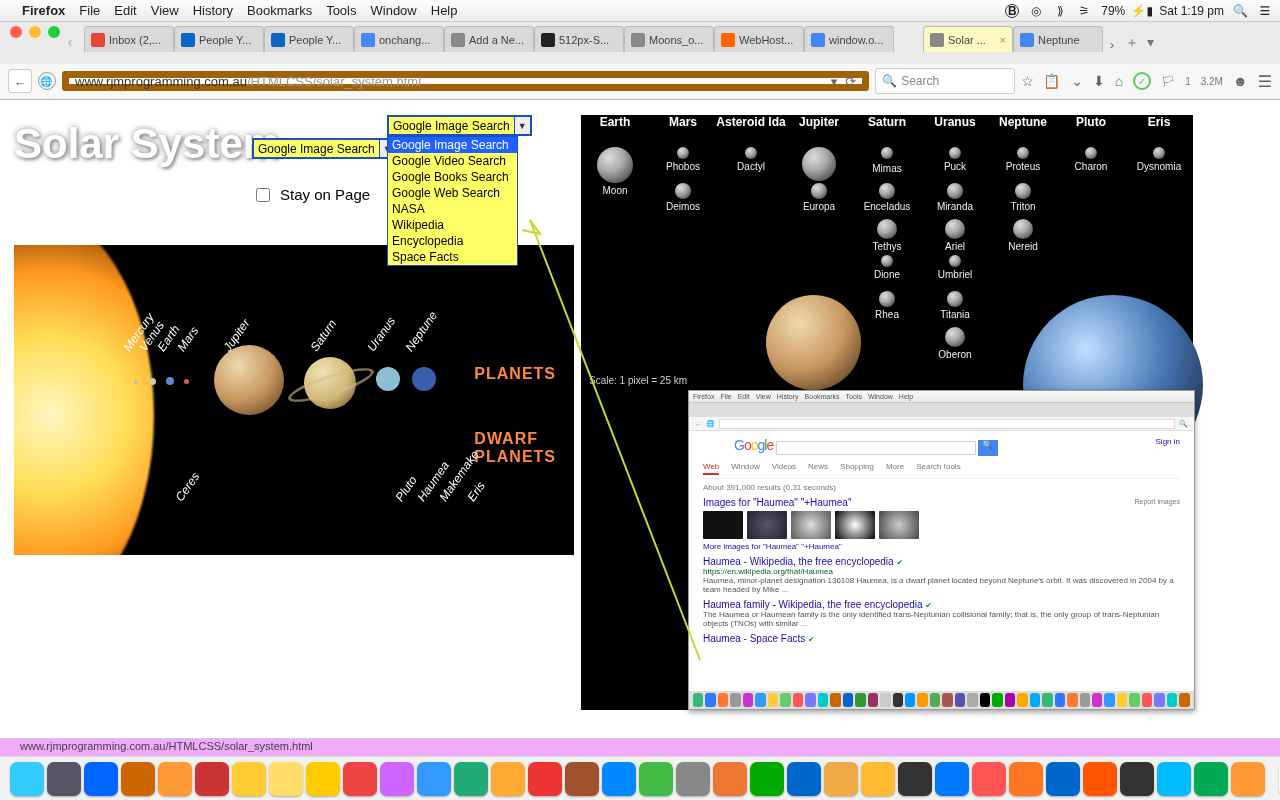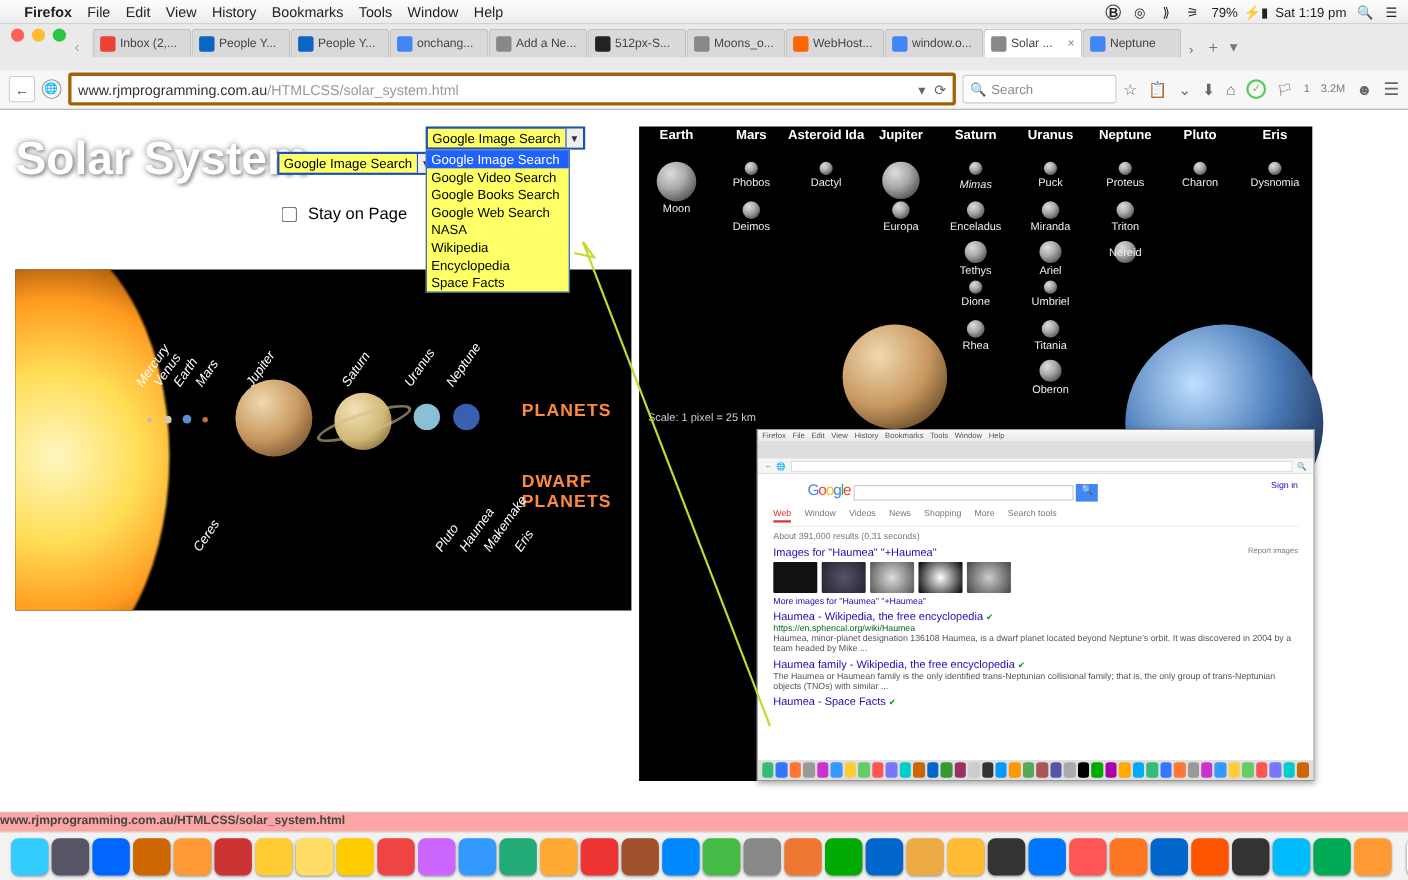--- a/index.html
+++ b/index.html
@@ -15,30 +15,30 @@
   .status-icon { width:14px; height:14px; display:inline-flex; align-items:center; justify-content:center; font-size:12px;}
 
   
   .browser-chrome { height: 78px; background:#eaeaea; border-bottom:1px solid #bbb; }
   .window-controls { display:flex; gap:7px; padding:6px 10px 0 10px; align-items:center; height:14px;}
   .wc { width:12px; height:12px; border-radius:50%; }
   .wc.red{background:#ff5f57;} .wc.yellow{background:#febc2e;} .wc.green{background:#28c840;}
 
   .tabstrip { display:flex; align-items:flex-end; height:28px; padding-left:60px; gap:0; position:relative; top:-12px;}
   .tab { height:26px; min-width:90px; max-width:100px; background:#d9d9d9; border:1px solid #bbb; border-bottom:none; border-radius:4px 4px 0 0; display:flex; align-items:center; font-size:11px; color:#444; padding:0 6px; gap:4px; overflow:hidden; white-space:nowrap; cursor:default;}
-  .tab.active { background:#ffffff; }
+  .tab.active { background:#fef9c3;margin-left:29px; }
   .tab .favicon { width:14px; height:14px; border-radius:2px; flex-shrink:0; display:inline-block;}
   .tab .tab-close{ margin-left:auto; font-size:11px; color:#888;}
   .tabstrip .nav-arrows{ width:18px; text-align:center; color:#666; font-size:12px;}
   .tabstrip .right-ctrls{ margin-left:4px; display:flex; gap:8px; color:#777; font-size:14px; padding-right:10px;}
 
   .url-row { height:34px; background:#f7f7f7; display:flex; align-items:center; padding:0 8px; gap:6px; }
   .nav-btn { width:24px; height:24px; border:1px solid #ccc; border-radius:3px; background:#fff; display:flex; align-items:center; justify-content:center; color:#555; font-size:13px;}
   .globe { width:18px; height:18px; border:1px solid #999; border-radius:50%; font-size:10px; display:flex; align-items:center; justify-content:center; color:#777;}
-  .url-bar { flex:1; height:30px; border:3px solid #a16207; border-radius:3px; background:#fff; display:flex; align-items:center; padding:0 6px; font-size:13px; color:#777;}
+  .url-bar { flex:1; height:20px; border:7px solid #a16207; border-radius:3px; background:#fff; display:flex; align-items:center; padding:0 6px; font-size:13px; color:#777;}
   .url-bar .url-main{color:#333;}
   .url-bar .url-rest{color:#999;text-align:right;}
   .url-bar .reload{ margin-left:auto; color:#666; display:flex; gap:8px; align-items:center;}
   .search-box { width:140px; height:26px; border:1px solid #ccc; border-radius:3px; background:#fff; display:flex; align-items:center; padding:0 6px; font-size:12px; color:#888; gap:4px;}
   .toolbar-icons{ display:flex; gap:10px; align-items:center; color:#666; font-size:14px;}
   .toolbar-icons .green-circle{ width:18px;height:18px;border:2px solid #5bc85b;border-radius:50%; color:#5bc85b; font-size:10px; display:flex;align-items:center;justify-content:center;}
   .toolbar-icons .count{ font-size:10px; color:#777;}
   .hamburger{ font-size:16px;}
 
   
@@ -91,21 +91,21 @@
   .g-result .d{color:#545454;font-size:8px;}
   .g-images-row{display:flex;gap:4px;margin:3px 0;}
   .g-images-row .gi{width:40px;height:28px;background:#111;border-radius:1px;}
   .inset-dock{position:absolute;bottom:0;left:0;right:0;height:18px;background:rgba(200,200,200,.6);display:flex;gap:2px;padding:2px 4px;}
   .inset-dock .di{width:14px;height:14px;border-radius:3px;}
 
   
   .arrow-line{ position:absolute; left:0; top:0; pointer-events:none; z-index:20;}
 
   
-  .status-bar{ position:absolute; left:0; bottom:44px; height:18px; background:#fca5a5; border-top:1px solid #ccc; font-size:11px; color:#444; padding:1px 0; width:100%;font-weight:bold;}
+  .status-bar{ position:absolute; left:0; bottom:44px; height:18px; background:#f0abfc; border-top:1px solid #ccc; font-size:11px; color:#444; padding:1px 20px; width:100%;}
 
   
   .dock{ position:absolute; bottom:0; left:0; right:0; height:44px; background:rgba(230,230,230,.5); display:flex; align-items:center; padding:0 10px; gap:3px; border-top:1px solid rgba(0,0,0,.1);}
   .dock .app{ width:34px; height:34px; border-radius:7px; box-shadow:0 1px 2px rgba(0,0,0,.3); flex-shrink:0;}
   .dock .sep{ width:1px; height:30px; background:rgba(0,0,0,.25); margin:0 4px;}
 
   .tab-nav-left{ width:20px; height:20px; display:flex; align-items:center; justify-content:center; color:#aaa; font-size:14px; margin-right:4px;}
 </style>
 </head>
 <body>
@@ -304,21 +304,21 @@
         <div class="col-head" style="left: 135px; top: 0px;">Asteroid Ida</div>
         <div class="moon" style="left: 164px; top: 32px; width: 12px; height: 12px;"></div>
         <div class="moon-label" style="left: 135px; top: 46px;">Dactyl</div>
         <div class="col-head" style="left: 203px; top: 0px;">Jupiter</div>
         <div class="moon" style="left: 221px; top: 32px; width: 34px; height: 34px;"></div>
         <div class="moon-label" style="left: 203px; top: 68px;">Io</div>
         <div class="moon" style="left: 230px; top: 68px; width: 16px; height: 16px;"></div>
         <div class="moon-label" style="left: 203px; top: 86px;">Europa</div>
         <div class="col-head" style="left: 271px; top: 0px;">Saturn</div>
         <div class="moon" style="left: 300px; top: 32px; width: 12px; height: 12px;"></div>
-        <div class="moon-label" style="left: 271px; top: 48px; font-style: italic;">Mimas</div>
+        <div class="moon-label" style="left: 271px; top: 48px;">Mimas</div>
         <div class="moon" style="left: 298px; top: 68px; width: 16px; height: 16px;"></div>
         <div class="moon-label" style="left: 271px; top: 86px;">Enceladus</div>
         <div class="moon" style="left: 296px; top: 104px; width: 20px; height: 20px;"></div>
         <div class="moon-label" style="left: 271px; top: 126px;">Tethys</div>
         <div class="moon" style="left: 300px; top: 140px; width: 12px; height: 12px;"></div>
         <div class="moon-label" style="left: 271px; top: 154px;">Dione</div>
         <div class="moon" style="left: 298px; top: 176px; width: 16px; height: 16px;"></div>
         <div class="moon-label" style="left: 271px; top: 194px;">Rhea</div>
         <div class="col-head" style="left: 339px; top: 0px;">Uranus</div>
         <div class="moon" style="left: 368px; top: 32px; width: 12px; height: 12px;"></div>
@@ -332,21 +332,21 @@
         <div class="moon" style="left: 366px; top: 176px; width: 16px; height: 16px;"></div>
         <div class="moon-label" style="left: 339px; top: 194px;">Titania</div>
         <div class="moon" style="left: 364px; top: 212px; width: 20px; height: 20px;"></div>
         <div class="moon-label" style="left: 339px; top: 234px;">Oberon</div>
         <div class="col-head" style="left: 407px; top: 0px;">Neptune</div>
         <div class="moon" style="left: 436px; top: 32px; width: 12px; height: 12px;"></div>
         <div class="moon-label" style="left: 407px; top: 46px;">Proteus</div>
         <div class="moon" style="left: 434px; top: 68px; width: 16px; height: 16px;"></div>
         <div class="moon-label" style="left: 407px; top: 86px;">Triton</div>
         <div class="moon" style="left: 432px; top: 104px; width: 20px; height: 20px;"></div>
-        <div class="moon-label" style="left: 407px; top: 110px;">Nereid</div>
+        <div class="moon-label" style="left: 407px; top: 126px;">Nereid</div>
         <div class="col-head" style="left: 475px; top: 0px;">Pluto</div>
         <div class="moon" style="left: 504px; top: 32px; width: 12px; height: 12px;"></div>
         <div class="moon-label" style="left: 475px; top: 46px;">Charon</div>
         <div class="col-head" style="left: 543px; top: 0px;">Eris</div>
         <div class="moon" style="left: 572px; top: 32px; width: 12px; height: 12px;"></div>
         <div class="moon-label" style="left: 543px; top: 46px;">Dysnomia</div>
         <div class="moon" style="left: 185px; top: 180px; width: 95px; height: 95px; background: radial-gradient(circle at 35% 30%, rgb(240, 217, 176), rgb(200, 152, 96) 50%, rgb(74, 50, 22) 95%);"></div>
         <div class="moon" style="right: -10px; top: 180px; left: auto; width: 180px; height: 180px; background: radial-gradient(circle at 35% 30%, rgb(191, 224, 255), rgb(74, 122, 184) 45%, rgb(18, 32, 58) 90%);"></div>
       </div>
     <div class="scale-note" style="bottom:auto;top:260px;">Scale: 1 pixel = 25 km</div>
@@ -393,21 +393,21 @@
             <div class="gi" style="background:radial-gradient(circle,#556,#223);"></div>
             <div class="gi" style="background:radial-gradient(circle,#ddd,#555);"></div>
             <div class="gi" style="background:radial-gradient(circle,#fff,#000);"></div>
             <div class="gi" style="background:radial-gradient(circle,#ccc,#444);"></div>
           </div>
           <div class="t" style="font-size:8px;">More images for "Haumea" "+Haumea"</div>
         </div>
         <div id="g-results">
             <div class="g-result">
               <div class="t">Haumea - Wikipedia, the free encyclopedia <span style="color:#093;font-size:8px;">✔</span></div>
-              <div class="u">https://en.spherical.org/wiki/Haumea</div>
+              <div class="u">https://en.wikipedia.org/that/Haumea</div>
               <div class="d">Haumea, minor-planet designation 136108 Haumea, is a dwarf planet located beyond Neptune's orbit. It was discovered in 2004 by a team headed by Mike ...</div>
             </div>
             <div class="g-result">
               <div class="t">Haumea family - Wikipedia, the free encyclopedia <span style="color:#093;font-size:8px;">✔</span></div>
               <div class="d">The Haumea or Haumean family is the only identified trans-Neptunian collisional family; that is, the only group of trans-Neptunian objects (TNOs) with similar ...</div>
             </div>
             <div class="g-result">
               <div class="t">Haumea - Space Facts <span style="color:#093;font-size:8px;">✔</span></div>
             </div>
           </div>

